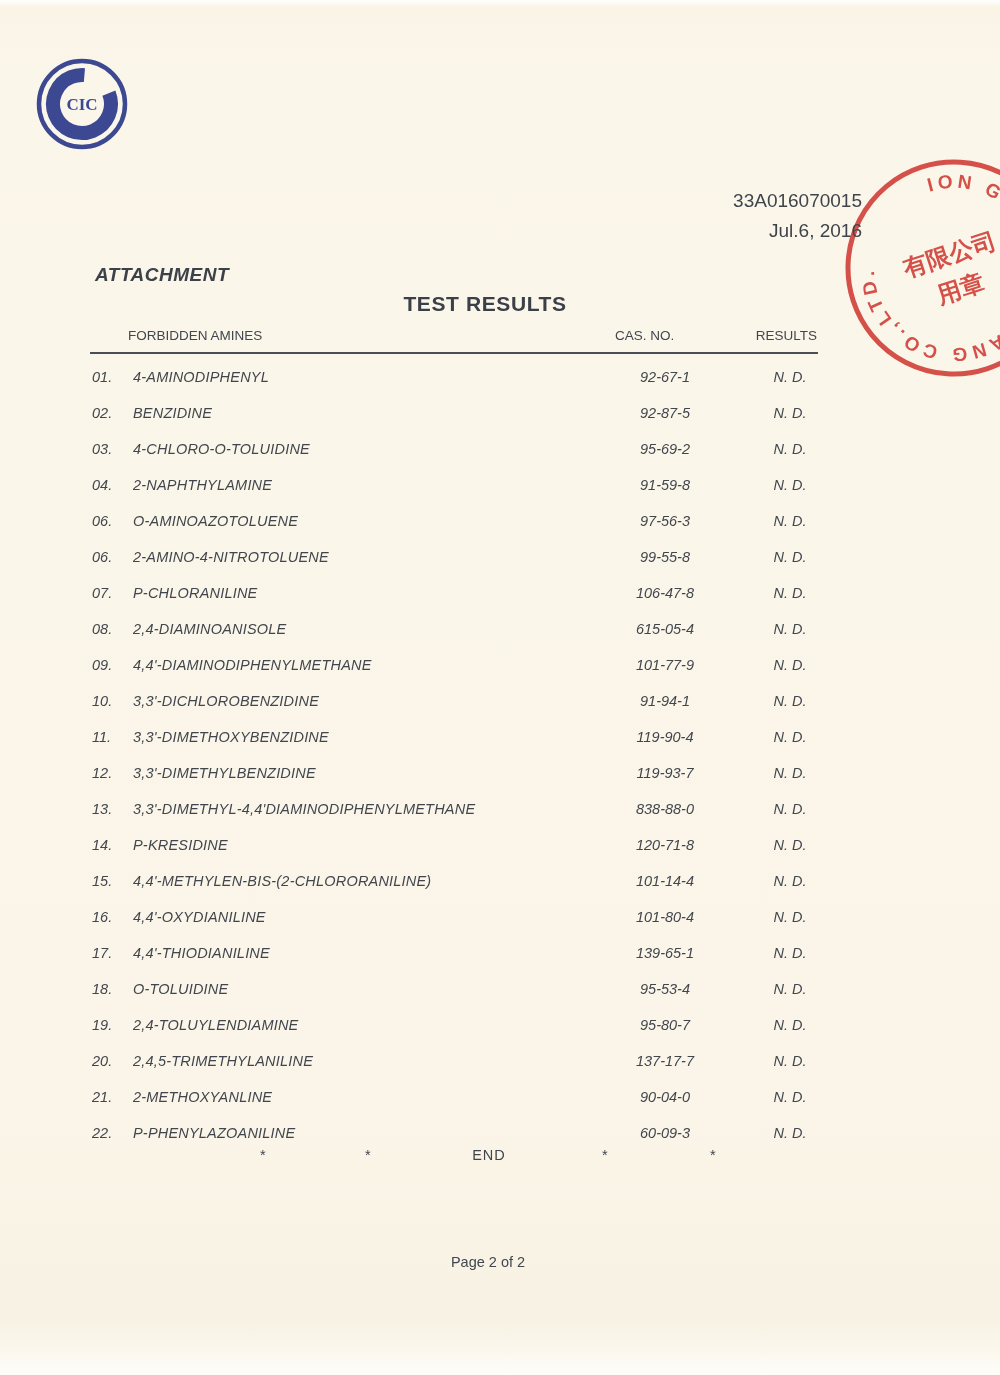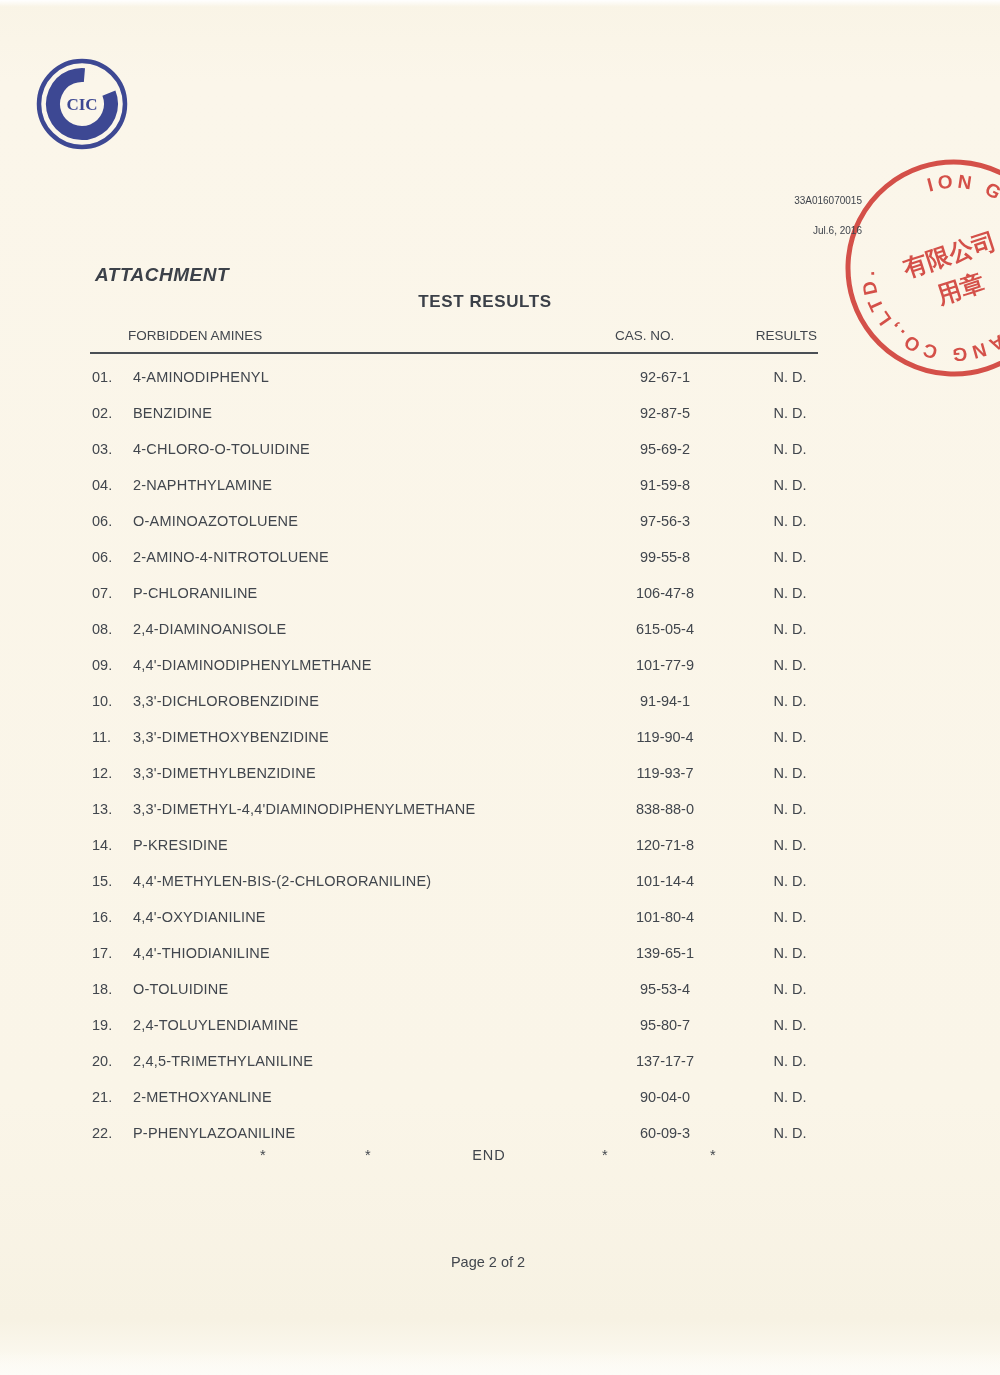--- a/index.html
+++ b/index.html
@@ -16,32 +16,32 @@
   .scan-edge-top{position:absolute;top:0;left:0;right:0;height:7px;background:linear-gradient(#ffffff,rgba(255,255,255,0));}
   .scan-edge-bottom{position:absolute;bottom:0;left:0;right:0;height:24px;background:linear-gradient(rgba(255,255,255,0),#fdfcf7);}
 
   
   .logo{position:absolute;left:34px;top:56px;width:96px;height:96px;opacity:.92;}
 
   
   .stamp{position:absolute;top:150px;right:-72px;width:236px;height:236px;transform:rotate(-18deg);opacity:.88;}
 
   
-  .report-block{position:absolute;top:186px;right:138px;text-align:right;font-size:10px;color:#3f444c;line-height:30px;}
+  .report-block{position:absolute;top:186px;right:138px;text-align:right;font-size:19px;color:#3f444c;line-height:30px;}
   .attachment{position:absolute;left:95px;top:264px;font-size:19px;font-weight:bold;font-style:italic;color:#3c4149;letter-spacing:.5px;}
-  .doc-title{position:absolute;left:0;right:30px;top:292px;text-align:center;font-size:17px;font-weight:bold;color:#3b4048;letter-spacing:.6px;}
+  .doc-title{position:absolute;left:0;right:30px;top:292px;text-align:center;font-size:21px;font-weight:bold;color:#3b4048;letter-spacing:.6px;}
 
   
   .thead{position:absolute;left:0;right:0;top:328px;height:22px;font-size:13.5px;color:#42474e;}
   .th-amines{position:absolute;left:128px;}
   .th-cas{position:absolute;left:615px;width:100px;text-align:left;}
   .th-results{position:absolute;left:737px;width:80px;text-align:right;}
   .head-rule{position:absolute;left:90px;top:352px;width:728px;height:2px;background:#4a4f55;}
 
-  .tbody{position:absolute;left:0;right:0;top:359px;}
+  .tbody{position:absolute;left:0;right:0;top:359px;font-style:italic;}
   .row{position:relative;height:36px;font-size:14.5px;color:#41464d;}
   .row span{position:absolute;top:50%;transform:translateY(-50%);white-space:nowrap;}
   .num{left:92px;}
   .name{left:133px;letter-spacing:.2px;}
   .cas{left:615px;width:100px;text-align:center;}
   .result{left:750px;width:80px;text-align:center;}
 
   
   .end-line{position:absolute;left:0;right:0;top:1142px;height:26px;font-size:14.5px;color:#41464d;}
   .end-line span{position:absolute;top:50%;transform:translateY(-50%);}

